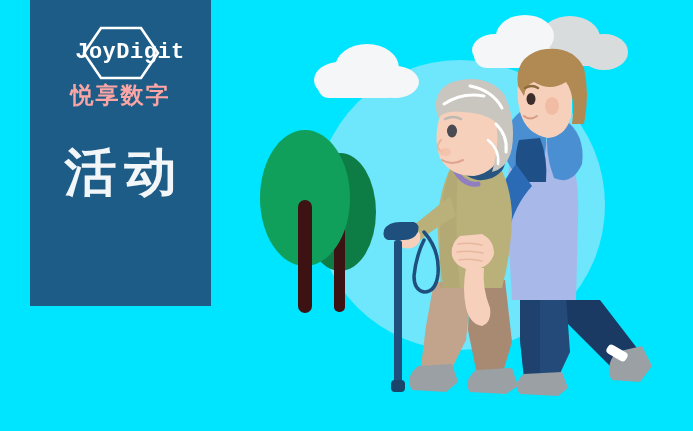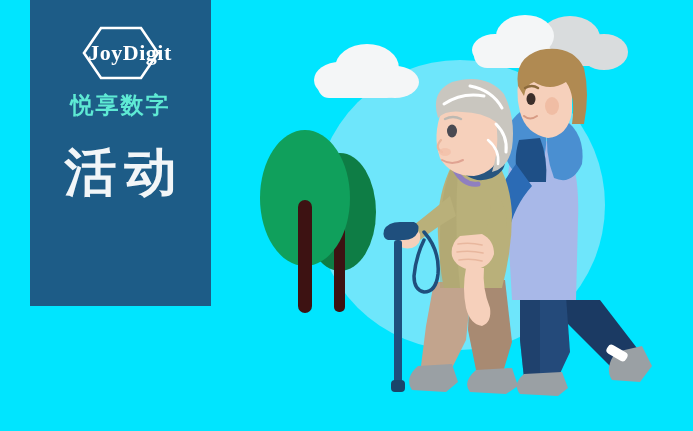--- a/index.html
+++ b/index.html
@@ -59,36 +59,35 @@
     width: 78px;
     height: 54px;
   }
 
   #logo-wordmark {
     position: absolute;
     left: 0;
     top: 13px;
     width: 200px;
     text-align: center;
-    font-family: Liberation Serif, serif;
+    font-family: Liberation Mono, monospace;
     font-size: 22px;
     font-weight: bold;
     letter-spacing: 0.5px;
     color: #ffffff;
     line-height: 28px;
     z-index: 2;
     white-space: nowrap;
   }
 
   #logo-cn {
-    margin-top: 10px;
     font-family: "DejaVu Sans", sans-serif;
     font-size: 23px;
     font-weight: bold;
-    color: #5eead4;
+    color: #fca5a5;
     letter-spacing: 2px;
     line-height: 30px;
   }
 
   #panel-title {
     position: absolute;
     left: 0;
     top: 136px;
     width: 181px;
     text-align: center;

